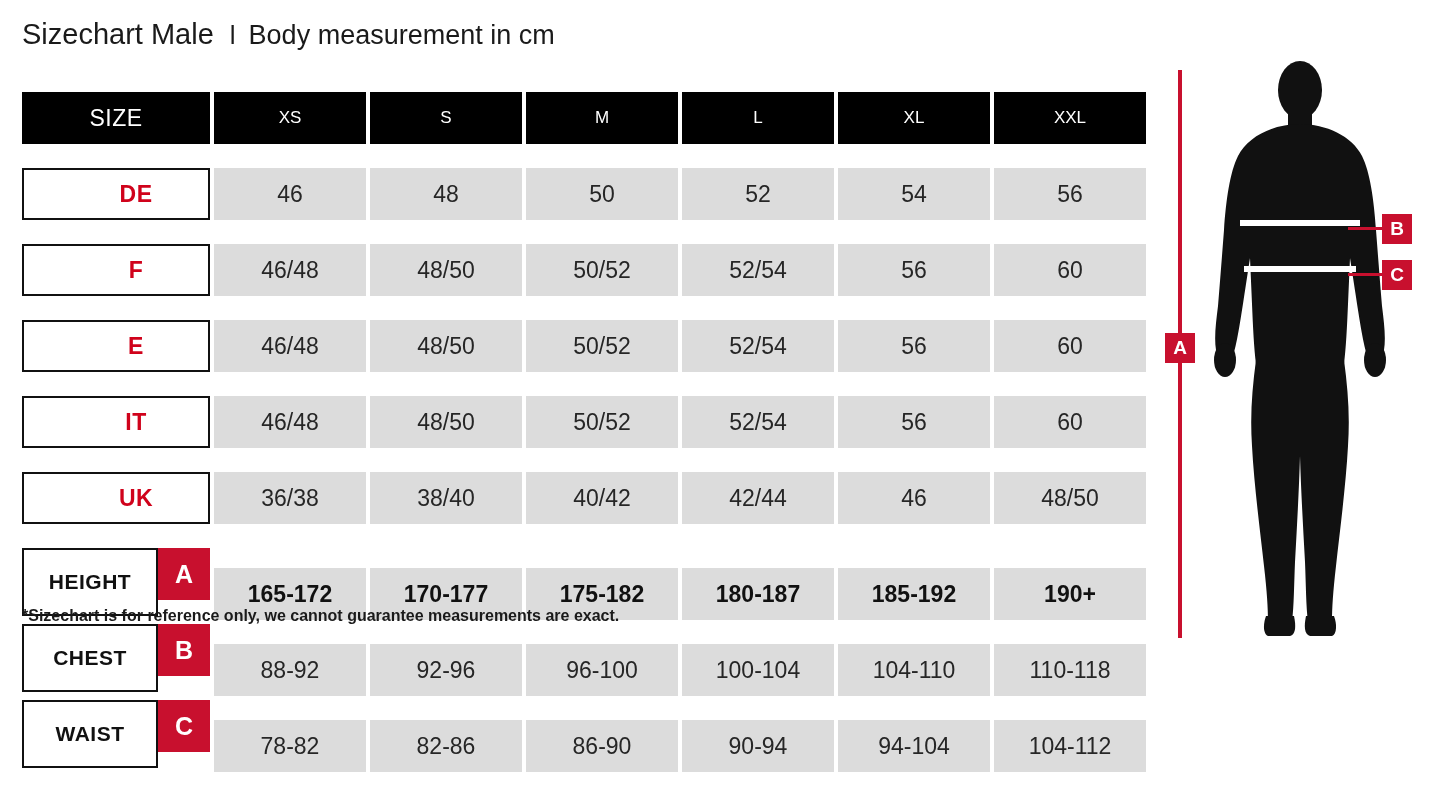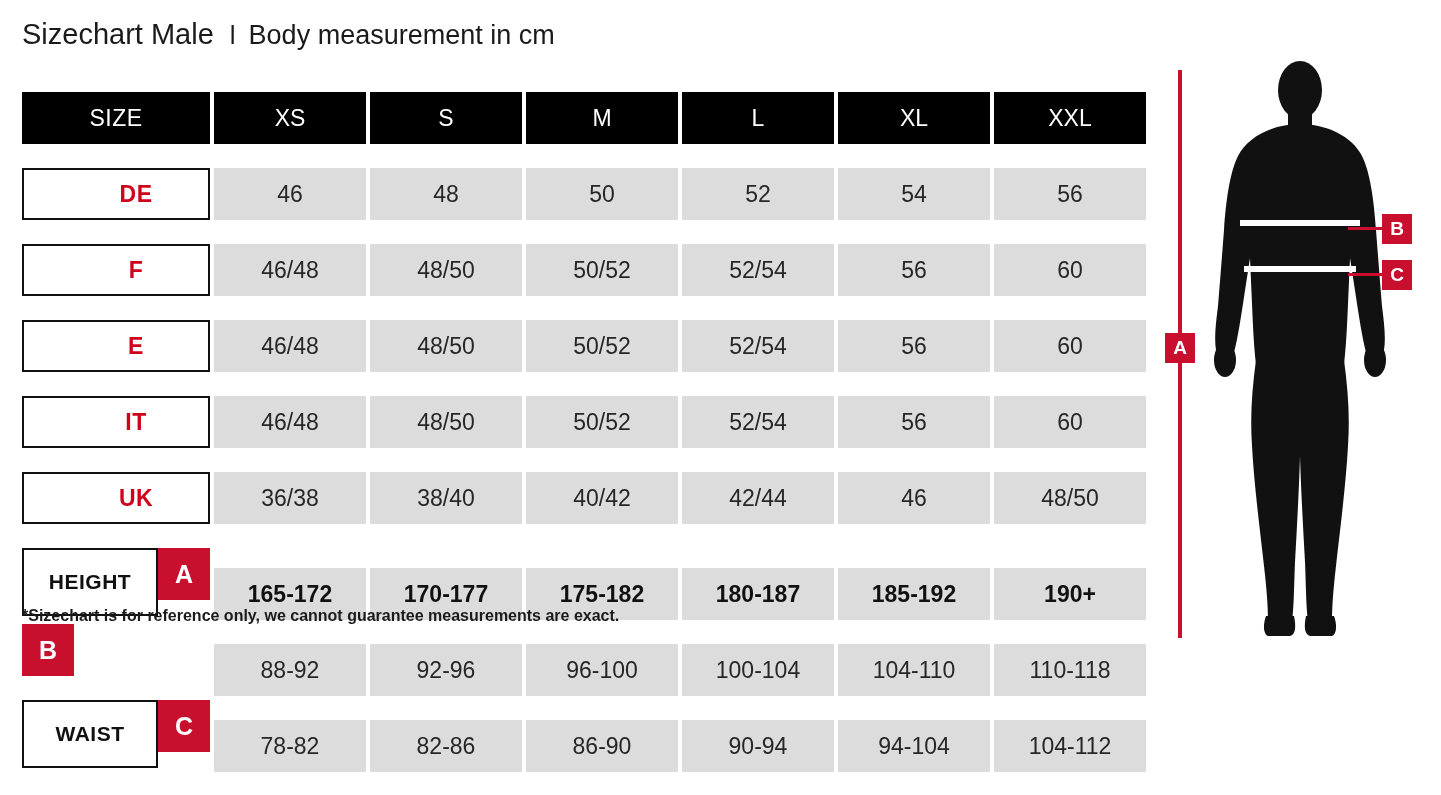--- a/index.html
+++ b/index.html
@@ -137,21 +137,21 @@
     flex: 0 0 152px;
     width: 152px;
     margin-right: 4px;
   }
   .dcell:last-child {
     margin-right: 0;
   }
   .hdr-cell {
     background: #000000;
     color: #ffffff;
-    font-size: 23px;
+    font-size: 17px;
   }
   .val-cell {
     background: #dcdcdc;
     color: #262626;
     font-size: 23px;
     text-align: right;
   }
   .val-cell.bold {
     font-weight: bold;
     color: #111111;
@@ -293,20 +293,21 @@
       <div class="cell dcell val-cell bold">165-172</div>
       <div class="cell dcell val-cell bold">170-177</div>
       <div class="cell dcell val-cell bold">175-182</div>
       <div class="cell dcell val-cell bold">180-187</div>
       <div class="cell dcell val-cell bold">185-192</div>
       <div class="cell dcell val-cell bold">190+</div>
     </div>
 
     <div class="row">
       <div class="meas-lbl">
+        <div class="meas-text">CHEST</div>
         <div class="meas-badge">B</div>
       </div>
       <div class="cell dcell val-cell">88-92</div>
       <div class="cell dcell val-cell">92-96</div>
       <div class="cell dcell val-cell">96-100</div>
       <div class="cell dcell val-cell">100-104</div>
       <div class="cell dcell val-cell">104-110</div>
       <div class="cell dcell val-cell">110-118</div>
     </div>
 

